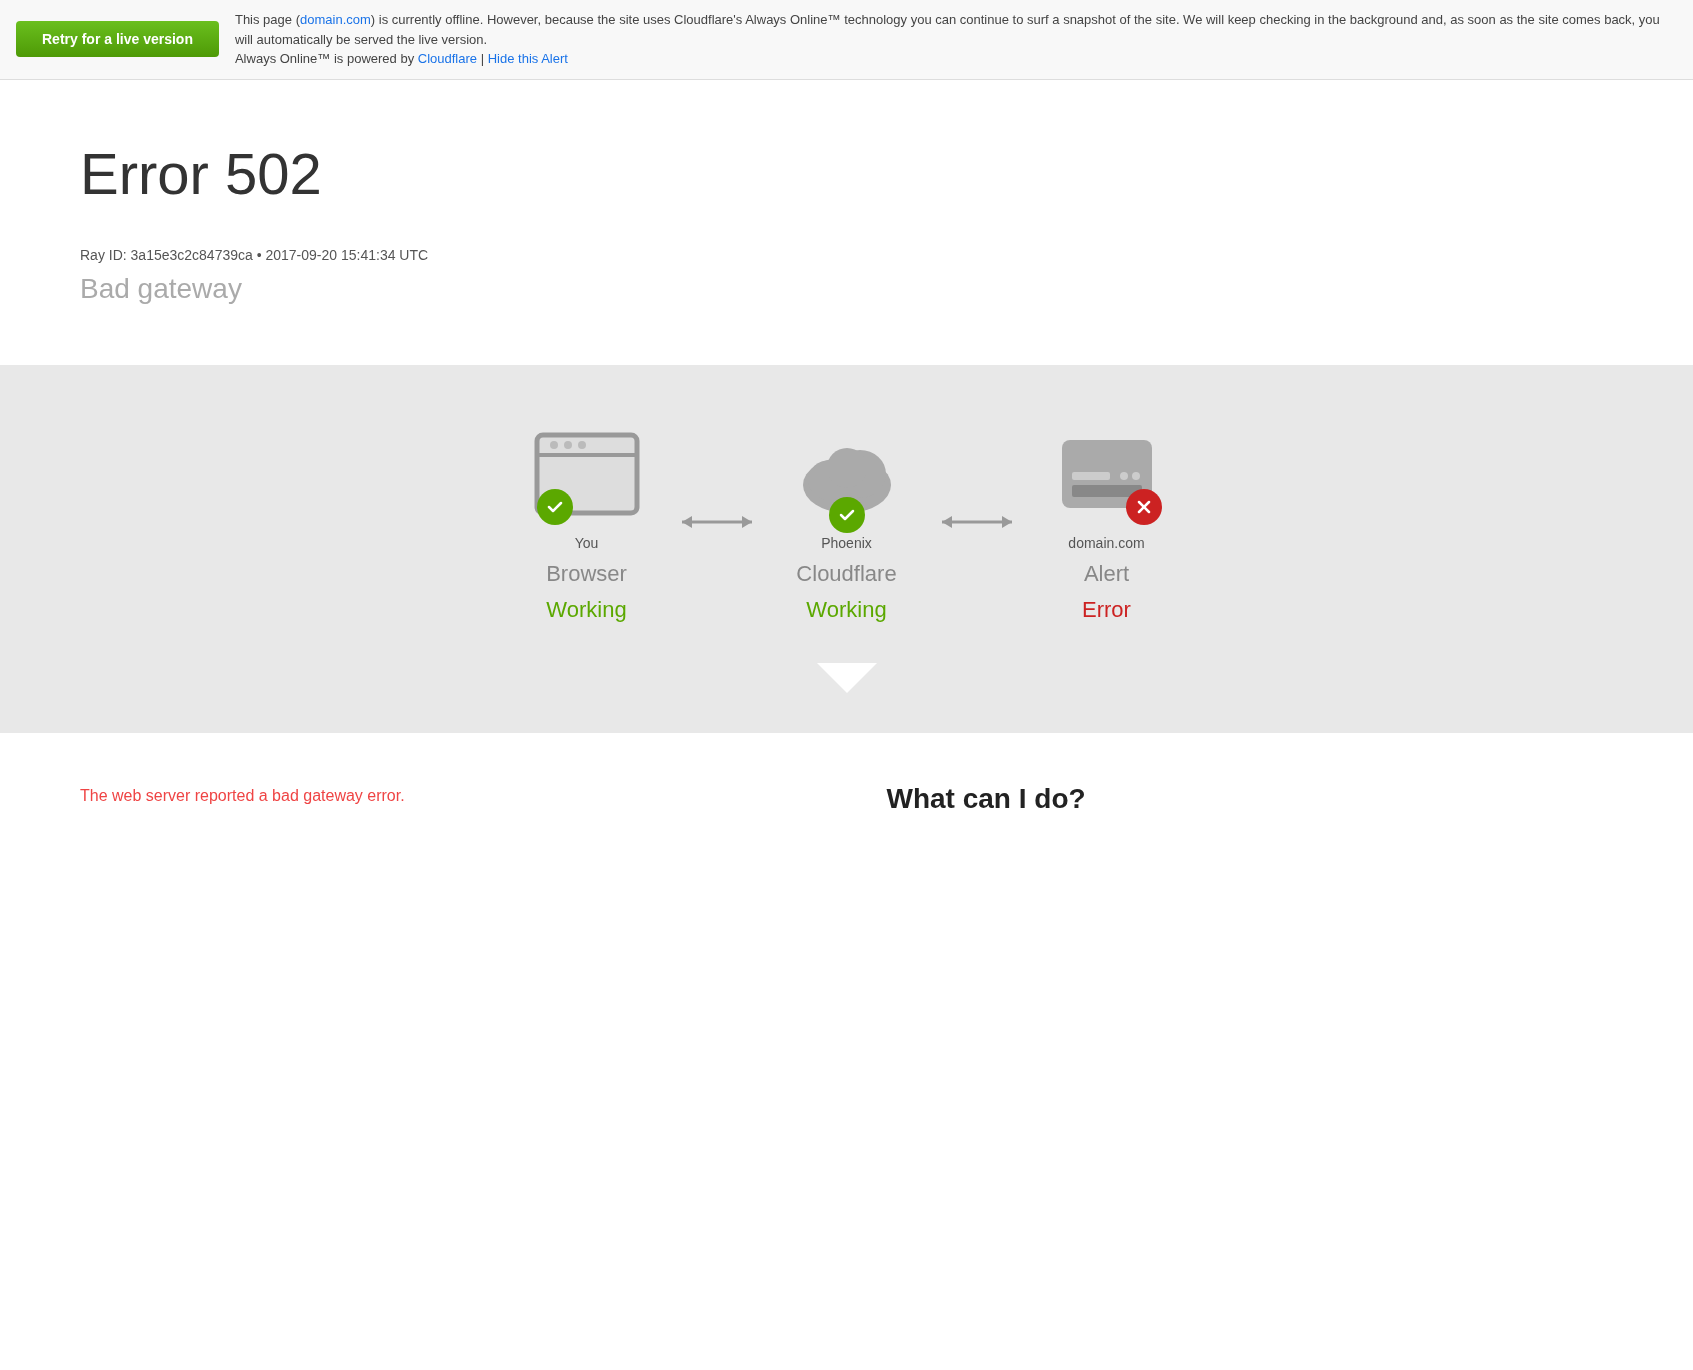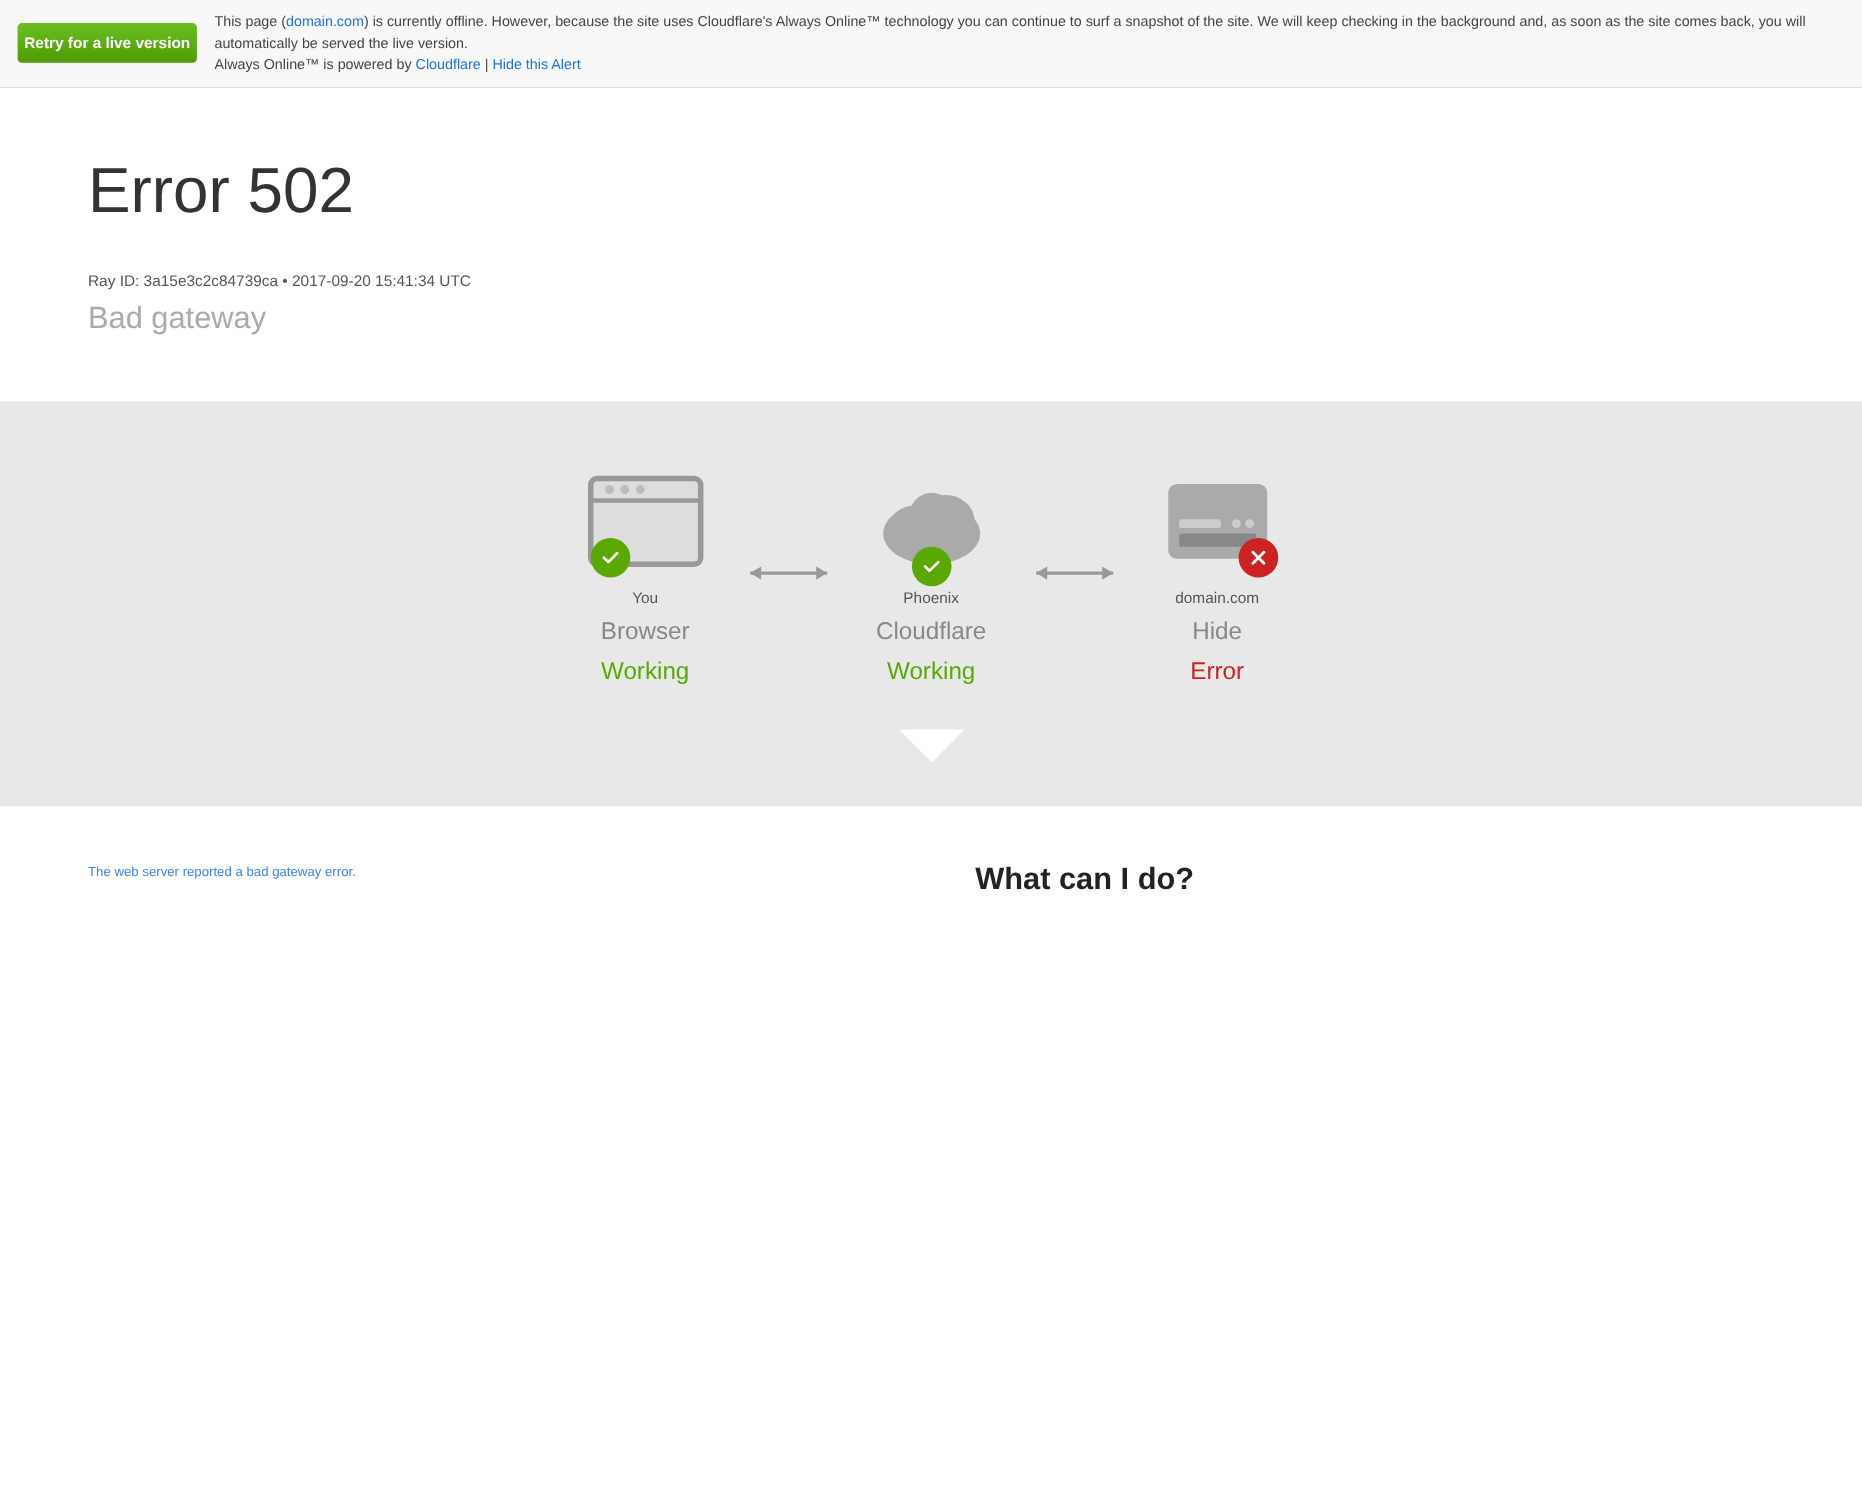--- a/index.html
+++ b/index.html
@@ -12,21 +12,21 @@
       padding: 10px 16px;
       background: #f8f8f8;
       border-bottom: 1px solid #ddd;
       gap: 16px;
     }
     .retry-btn {
       background: linear-gradient(to bottom, #6abf1e, #4e9a06);
       color: #fff;
       border: none;
       border-radius: 4px;
-      padding: 10px 6px;
+      padding: 10px 26px;
       font-size: 14px;
       font-weight: bold;
       cursor: pointer;
       white-space: nowrap;
     }
     .banner-text {
       font-size: 13px;
       color: #444;
       line-height: 1.5;
     }
@@ -170,22 +170,22 @@
     .info-col {
       flex: 1;
     }
     .info-col h2 {
       font-size: 28px;
       font-weight: 600;
       color: #222;
       margin-bottom: 16px;
     }
     .info-col p {
-      font-size: 12px;
-      color: #3b82f6;
+      font-size: 16px;
+      color: #ef4444;
       line-height: 1.6;
     }
   </style>
 </head>
 <body>
 
 <div class="banner">
   <button class="retry-btn">Retry for a live version</button>
   <div class="banner-text">
     <span>This page (</span><a href="#">domain.com</a><span>) is currently offline. However, because the site uses Cloudflare's Always Online™ technology you can continue to surf a snapshot of the site. We will keep checking in the background and, as soon as the site comes back, you will automatically be served the live version.</span>
@@ -272,21 +272,21 @@
           <circle cx="84" cy="46" r="4" fill="#ccc"></circle>
         </svg>
         <div class="badge badge-red" style="left:auto;right:5px;bottom:0;">
           <svg viewBox="0 0 20 20" fill="white">
             <line x1="5" y1="5" x2="15" y2="15" stroke="white" stroke-width="2.5" stroke-linecap="round"></line>
             <line x1="15" y1="5" x2="5" y2="15" stroke="white" stroke-width="2.5" stroke-linecap="round"></line>
           </svg>
         </div>
       </div>
       <div class="item-location">domain.com</div>
-      <div class="item-label">Hide</div>
+      <div class="item-label">Alert</div>
       <div class="item-status-red">Error</div>
     </div>
 
   </div>
 
   <div class="chevron-row">
     <svg width="60" height="30" viewBox="0 0 60 30" xmlns="http://www.w3.org/2000/svg">
       <polygon points="0,0 60,0 30,30" fill="#fff"></polygon>
     </svg>
   </div>

